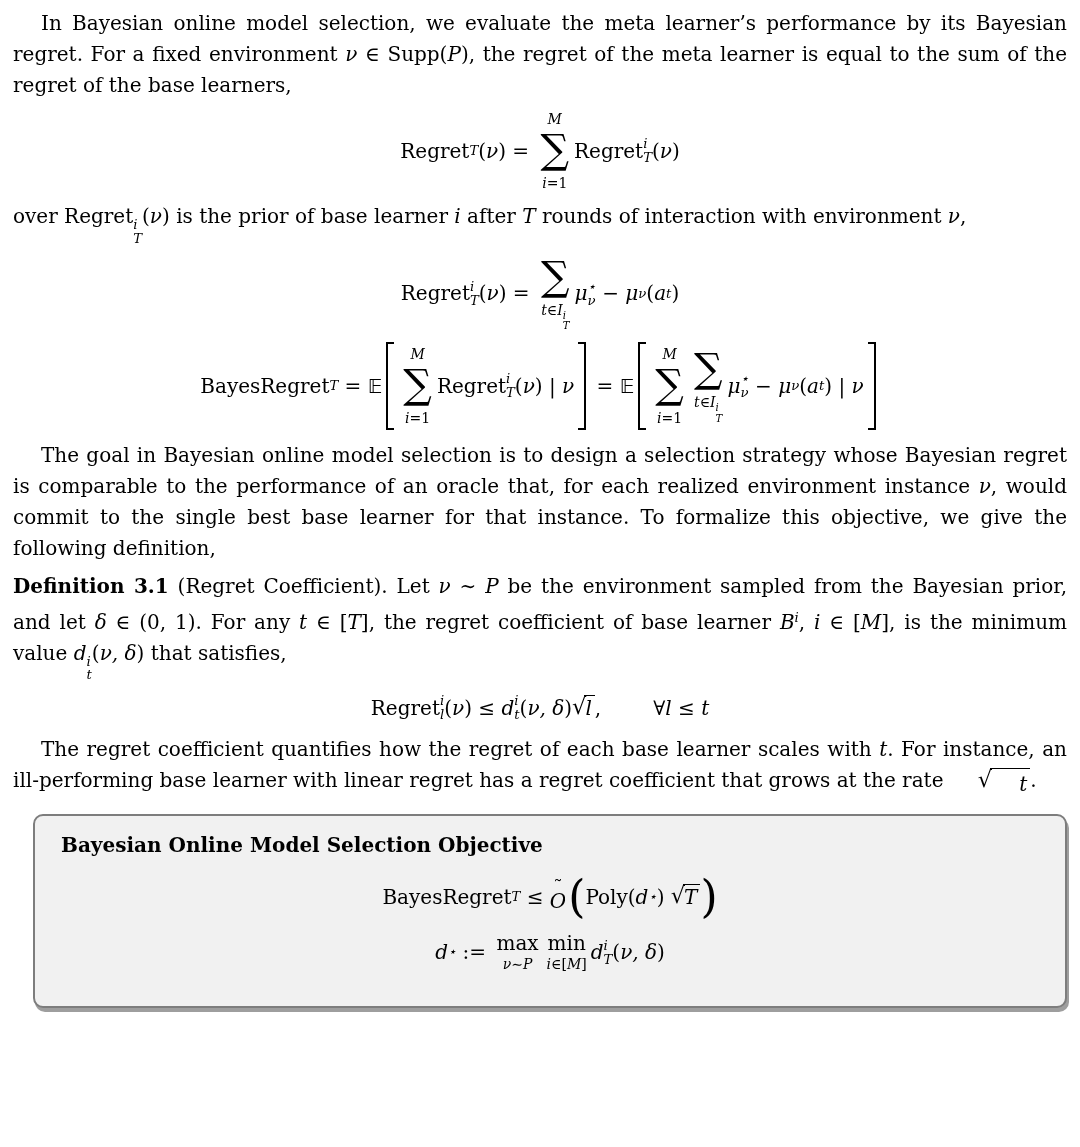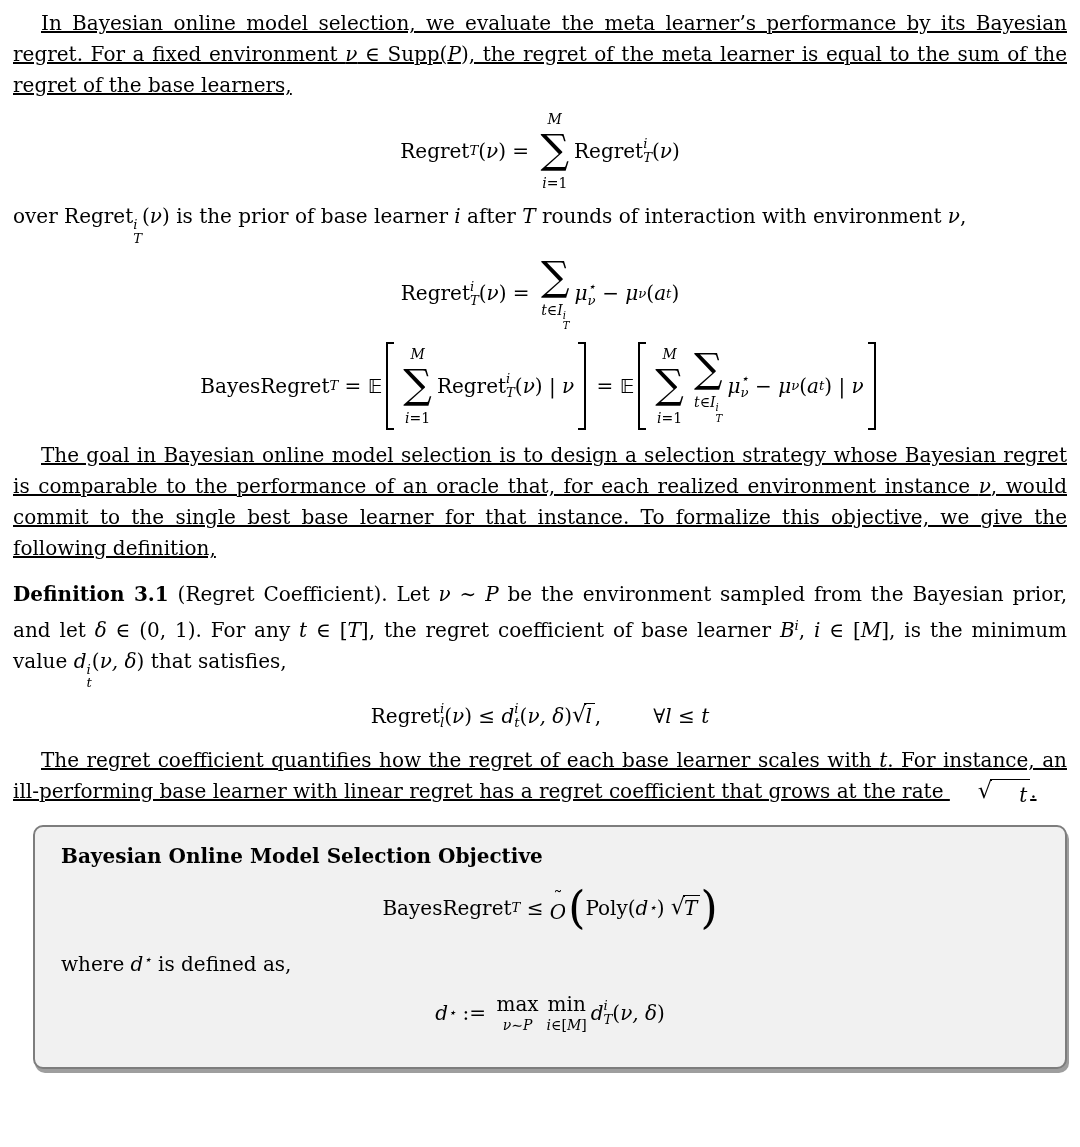--- a/index.html
+++ b/index.html
@@ -6,22 +6,22 @@
   html,body { margin:0; padding:0; }
   body {
     width:1080px; height:1147px; overflow:hidden;
     background:#ffffff; color:#000000;
     font-family:"DejaVu Serif","Liberation Serif",serif;
     font-size:20px;
   }
   .page { padding:8px 13px 0 13px; }
 
   .para { margin:0; text-align:justify; line-height:31px; }
-  .indent { text-indent:28px;text-decoration:underline; }
-  .gap-top { margin-top:15px; }
+  .indent { text-indent:28px; }
+  .gap-top { margin-top:7px; }
 
   
   .mr { }
   .mi, .mcal { font-style:italic; }
   .mbold { font-weight:bold; }
   .mbb { font-family:"DejaVu Sans","DejaVu Serif",sans-serif; }
   .msub { font-size:0.66em; font-style:italic; vertical-align:-0.35em; }
   .msup { font-size:0.66em; font-style:italic; vertical-align:0.5em; }
 
   .ss { display:inline-flex; flex-direction:column; align-items:flex-start;
@@ -193,21 +193,20 @@
         <span class="mr"> ≤ </span>
         <span class="ot"><span class="tilde">˜</span><span class="obody">O</span></span>
         <span class="bigp">(</span>
         <span class="mr">Poly(</span>
         <span class="mi">d</span>
         <span class="msup">⋆</span>
         <span class="mr">) </span>
         <span class="sqrt"><span class="radical">√</span><span class="radicand">T</span></span>
         <span class="bigp">)</span>
       </div>
-    <p class="para"><span class="mr">where </span><span class="mi">d</span><span class="msup">⋆</span><span class="mr"> is defined as,</span></p>
     <div class="eq">
         <span class="mi">d</span>
         <span class="msup">⋆</span>
         <span class="mr"> := </span>
         <span class="uo"><span class="uop">max</span><span class="lim"><span class="mi">ν</span><span class="mr">∼</span><span class="mcal">P</span></span></span>
         <span class="uo"><span class="uop">min</span><span class="lim"><span class="mi">i</span><span class="mr">∈[</span><span class="mi">M</span><span class="mr">]</span></span></span>
         <span class="mi">d</span>
         <span class="ss"><span class="ssup">i</span><span class="ssub">T</span></span>
         <span class="mr">(</span>
         <span class="mi">ν, δ</span>

